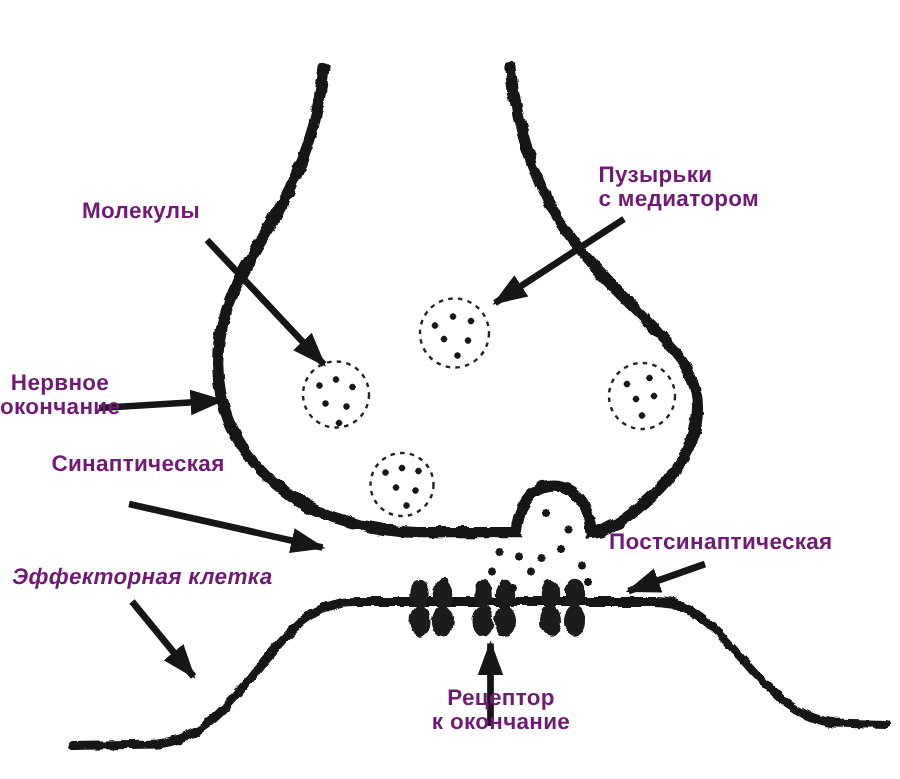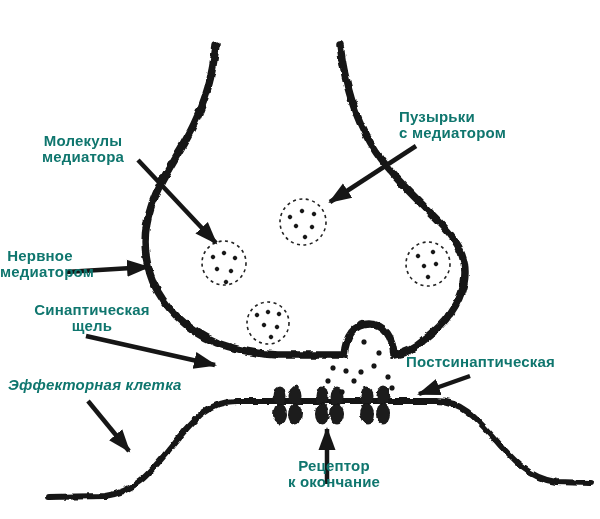--- a/index.html
+++ b/index.html
@@ -2,28 +2,28 @@
 <html lang="ru"><head>
 <meta charset="utf-8">
 <style>
   html,body{margin:0;padding:0;background:#fff;}
   .stage{
     position:relative;width:600px;height:519px;background:#fff;overflow:hidden;
     font-family:"Liberation Sans","DejaVu Sans",sans-serif;
   }
   .stage svg{position:absolute;left:0;top:0;}
   .lbl{
-    position:absolute;color:#0f766e;font-weight:700;font-size:15px;
+    position:absolute;color:#701a75;font-weight:700;font-size:15px;
     line-height:16px;letter-spacing:0.2px;white-space:nowrap;
   }
   .lbl div{white-space:nowrap;}
   .t-center{text-align:center;}
   .t-left{text-align:left;}
   .t-right{text-align:center;}
-  .lbl-molecules{left:27px;top:133px;width:112px;}
+  .lbl-molecules{left:38px;top:133px;width:112px;}
   .lbl-vesicles{left:399px;top:109px;width:130px;}
   .lbl-nerve{left:0px;top:248px;width:80px;}
   .lbl-cleft{left:34px;top:302px;width:116px;}
   .lbl-effector{left:8px;top:377px;width:180px;font-style:italic;}
   .lbl-postsyn{left:406px;top:354px;width:144px;}
   .lbl-receptor{left:284px;top:458px;width:100px;}
 </style>
 </head>
 <body>
 
@@ -132,36 +132,34 @@
       <line x1="66" y1="272" x2="148" y2="267" marker-end="url(#ah)"></line>
       <line x1="86" y1="336" x2="215" y2="365" marker-end="url(#ah)"></line>
       <line x1="88" y1="401" x2="129" y2="451" marker-end="url(#ah)"></line>
       <line x1="470" y1="376" x2="419" y2="394" marker-end="url(#ah)"></line>
       <line x1="327" y1="484" x2="327" y2="429" marker-end="url(#ah)"></line>
     </g>
   </svg>
 
   <div class="lbl lbl-molecules t-center">
     <div>Молекулы</div>
-    <div>медиатора</div>
   </div>
 
   <div class="lbl lbl-vesicles t-left">
     <div>Пузырьки</div>
     <div>с медиатором</div>
   </div>
 
   <div class="lbl lbl-nerve t-center">
     <div>Нервное</div>
-    <div>медиатором</div>
+    <div>окончание</div>
   </div>
 
   <div class="lbl lbl-cleft t-center">
     <div>Синаптическая</div>
-    <div>щель</div>
   </div>
 
   <div class="lbl lbl-effector t-left">
     <div>Эффекторная клетка</div>
   </div>
 
   <div class="lbl lbl-postsyn t-right">
     <div>Постсинаптическая</div>
   </div>
 

